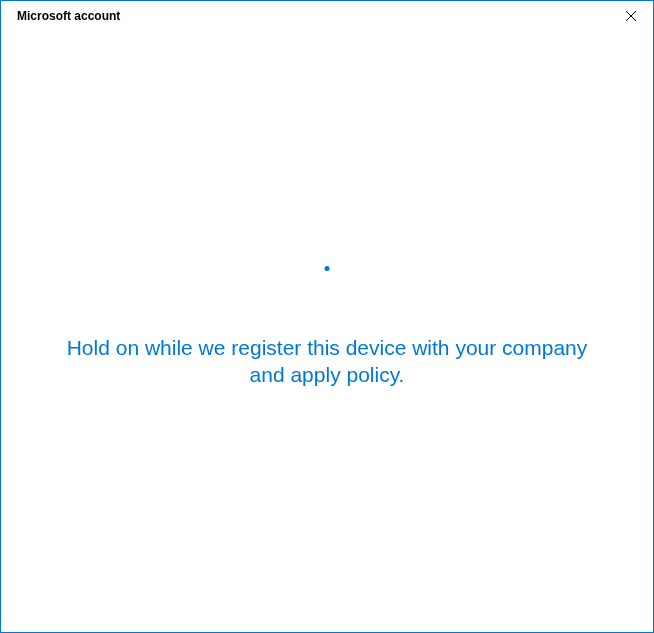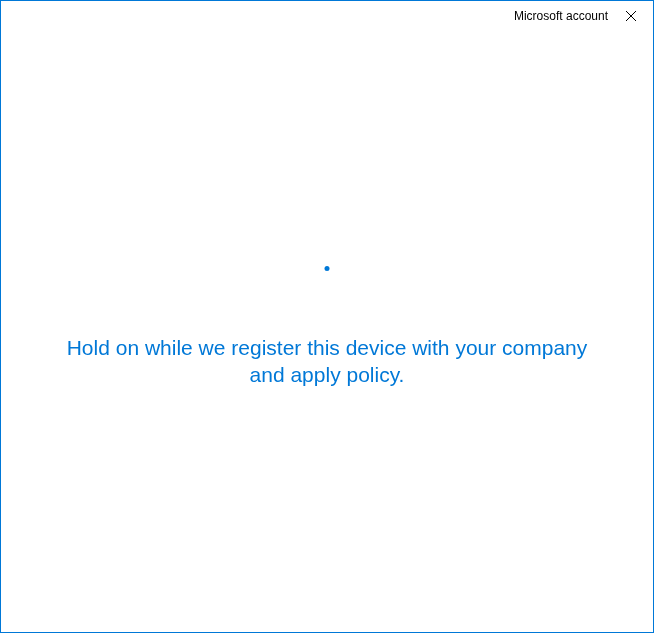--- a/index.html
+++ b/index.html
@@ -19,23 +19,24 @@
       height: 633px;
       border: 1px solid #0078d7;
       background: #ffffff;
       display: flex;
       flex-direction: column;
     }
     .titlebar {
       height: 30px;
       display: flex;
       align-items: center;
-      justify-content: flex-end;
+      justify-content: space-between;
       padding-left: 16px;
       flex-shrink: 0;
+      font-weight: bold;
     }
     .titlebar-title {
       font-size: 12px;
       color: #000;
     }
     .close-btn {
       width: 45px;
       height: 30px;
       display: flex;
       align-items: center;

